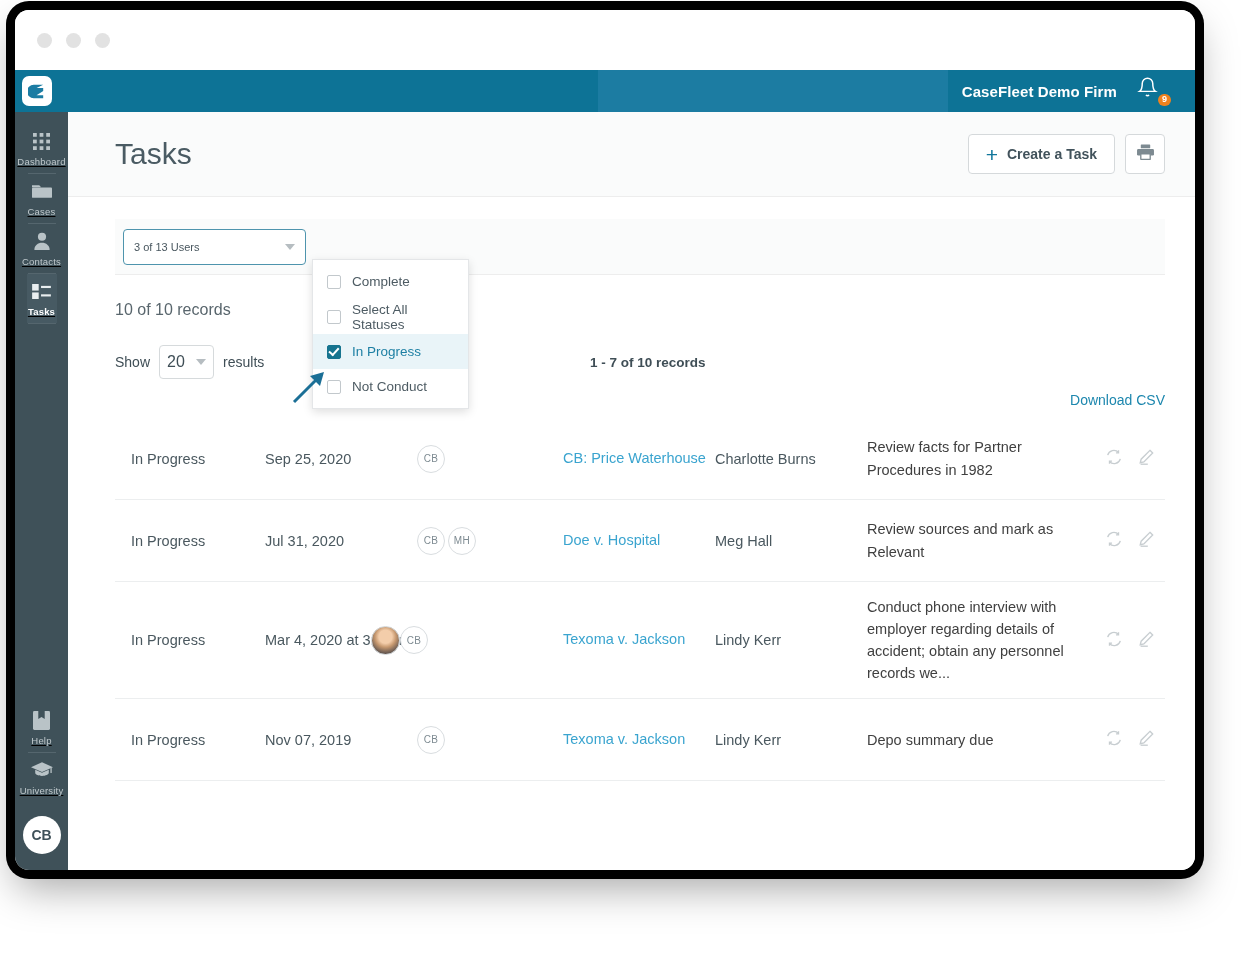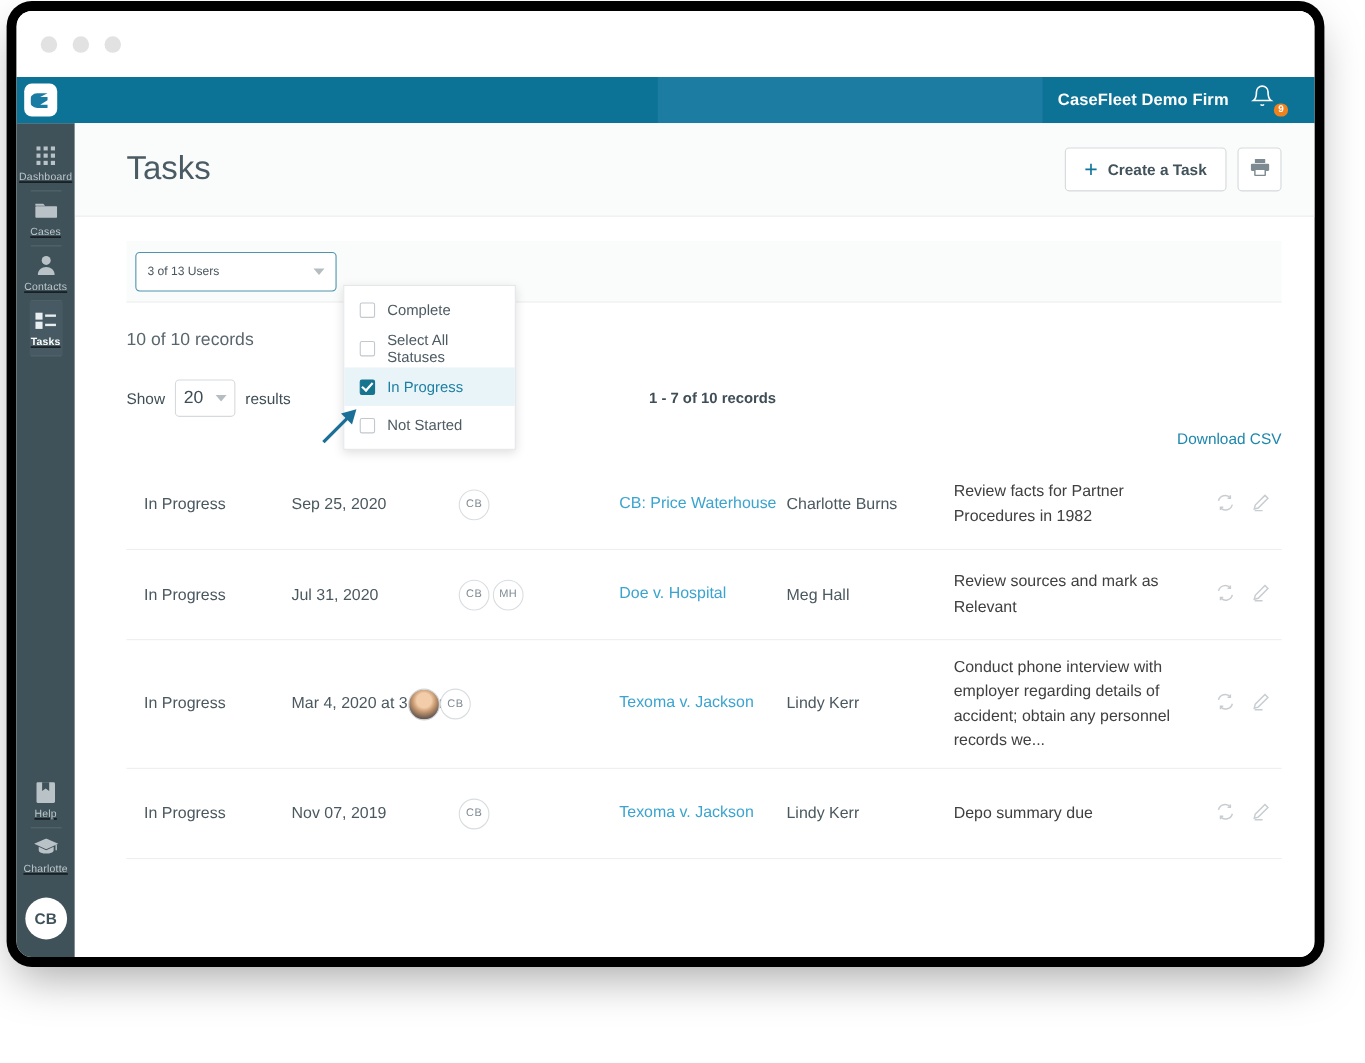--- a/index.html
+++ b/index.html
@@ -404,21 +404,21 @@
       <div class="nav-sep"></div>
 
       <div class="nav-item">
         <span class="ic">
           <svg width="22" height="16" viewBox="0 0 24 17" fill="#b9c3c7">
             <path d="M12 0 0 5.4l12 5.4 12-5.4z"></path>
             <path d="M21.2 6.6v5.2h1.4V6z"></path>
             <path d="M4.6 8.2v3.4c0 2 3.4 3.4 7.4 3.4s7.4-1.4 7.4-3.4V8.2L12 11.6z"></path>
           </svg>
         </span>
-        <span class="nav-label">Charlotte</span>
+        <span class="nav-label">University</span>
       </div>
 
       <div class="avatar-cb">CB</div>
     </div>
 
     <div class="main">
 
       <div class="page-head">
         <div class="page-title">Tasks</div>
         <div class="head-actions">
@@ -452,21 +452,21 @@
           <div class="dd-item">
             <span class="cbx"></span>
             <span>Select All Statuses</span>
           </div>
           <div class="dd-item selected">
             <span class="cbx checked"></span>
             <span>In Progress</span>
           </div>
           <div class="dd-item">
             <span class="cbx"></span>
-            <span>Not Started</span>
+            <span>Not Conduct</span>
           </div>
         </div>
       </div>
 
       <div class="records-line">10 of 10 records</div>
 
       <div class="show-row">
         <span>Show</span>
         <span class="num-select">
           <span>20</span>

